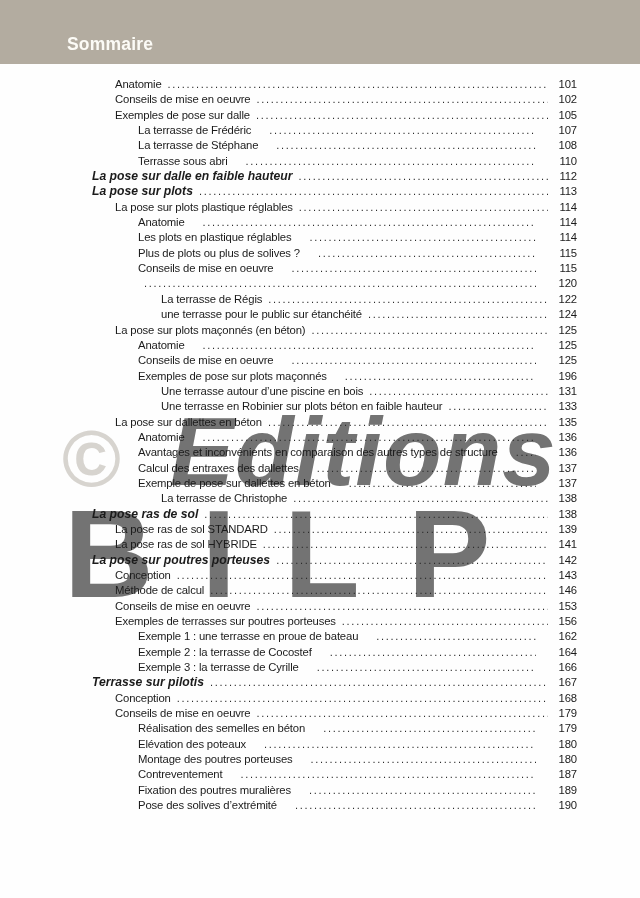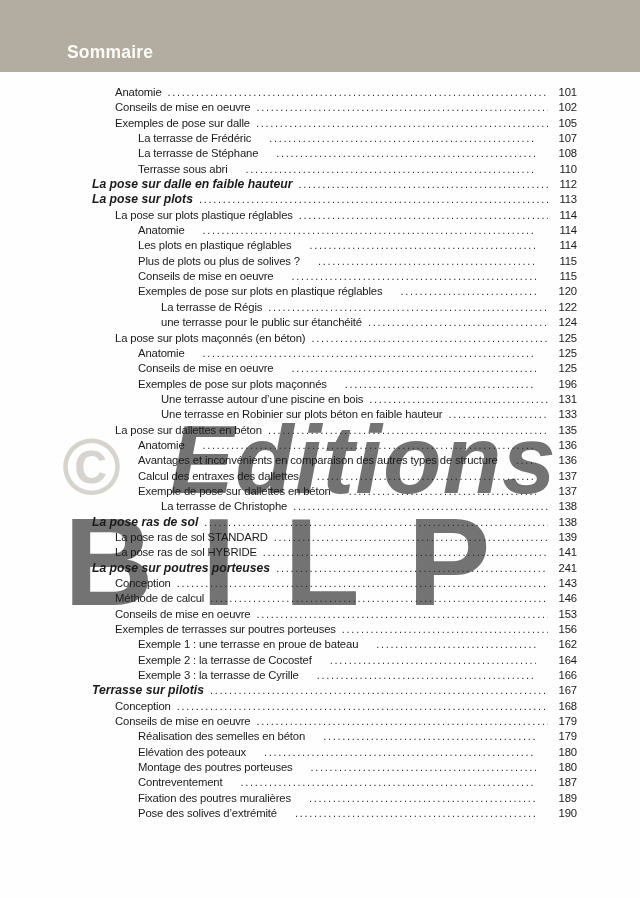--- a/index.html
+++ b/index.html
@@ -7,21 +7,21 @@
     width: 640px; height: 898px;
     background: #fefefe;
     font-family: "Liberation Sans", "DejaVu Sans", sans-serif;
     overflow: hidden;
     position: relative;
   }
   .page { width: 640px; height: 898px; position: relative; }
 
   
   .topbar {
-    height: 72px;
+    height: 64px;
     background: #b3aca0;
     display: flex;
     align-items: flex-end;
     box-sizing: border-box;
     padding: 0 0 11px 67px;
   }
   .topbar h1 {
     margin: 0;
     font-size: 17.5px;
     font-weight: bold;
@@ -179,21 +179,20 @@
     <span class="label">Plus de plots ou plus de solives ?</span>
     <span class="dots">................................................................................................................................................................................................................................................</span>
     <span class="pagenum">115</span>
   </div>
         <div class="row level-3">
     <span class="label">Conseils de mise en oeuvre</span>
     <span class="dots">................................................................................................................................................................................................................................................</span>
     <span class="pagenum">115</span>
   </div>
         <div class="row level-3">
-    <span class="label">Exemples de pose sur plots en plastique réglables</span>
     <span class="dots">................................................................................................................................................................................................................................................</span>
     <span class="pagenum">120</span>
   </div>
         <div class="row level-4">
     <span class="label">La terrasse de Régis</span>
     <span class="dots">................................................................................................................................................................................................................................................</span>
     <span class="pagenum">122</span>
   </div>
         <div class="row level-4">
     <span class="label">une terrasse pour le public sur étanchéité</span>
@@ -271,21 +270,21 @@
     <span class="pagenum">139</span>
   </div>
         <div class="row level-2">
     <span class="label">La pose ras de sol HYBRIDE</span>
     <span class="dots">................................................................................................................................................................................................................................................</span>
     <span class="pagenum">141</span>
   </div>
         <div class="row level-1 section">
     <span class="label">La pose sur poutres porteuses</span>
     <span class="dots">................................................................................................................................................................................................................................................</span>
-    <span class="pagenum">241</span>
+    <span class="pagenum">142</span>
   </div>
         <div class="row level-2">
     <span class="label">Conception</span>
     <span class="dots">................................................................................................................................................................................................................................................</span>
     <span class="pagenum">143</span>
   </div>
         <div class="row level-2">
     <span class="label">Méthode de calcul</span>
     <span class="dots">................................................................................................................................................................................................................................................</span>
     <span class="pagenum">146</span>

